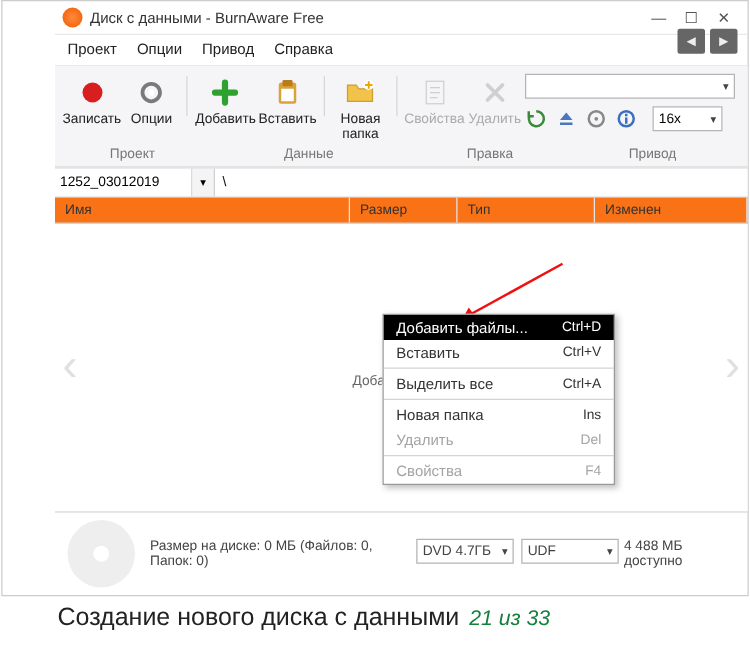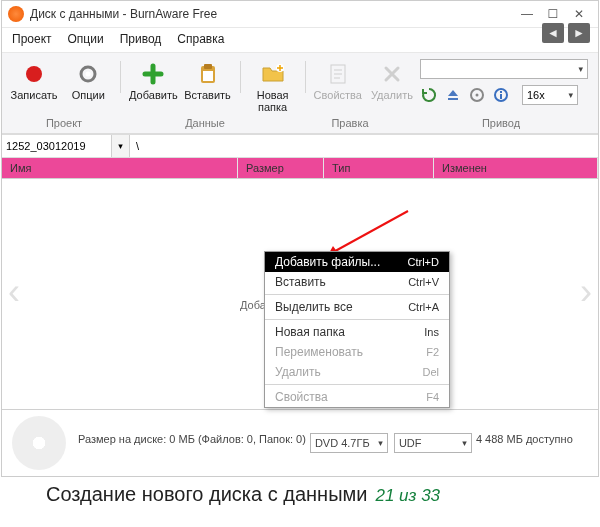--- a/index.html
+++ b/index.html
@@ -1,17 +1,17 @@
 <!DOCTYPE html>
 <html><head>
 <meta charset="utf-8">
 <style>
   * { box-sizing: border-box; margin: 0; padding: 0; }
   body { font-family: "Segoe UI", Tahoma, sans-serif; font-size: 12px; background: #fff; width: 600px; }
-  .window { border: 1px solid #ccc; width: 598px; margin: 0 auto; background: #fff; position: relative; }
+  .window { border: 1px solid #ccc; width: 598px; margin: 0 auto; background: #fff; position: relative; padding-left: 42px; }
   .titlebar { display: flex; align-items: center; padding: 4px 6px; border-bottom: 1px solid #e8e8e8; }
   .titlebar .app-icon { width: 16px; height: 16px; border-radius: 50%; background: radial-gradient(#ff8a3c,#f05a00); margin-right: 6px; }
   .titlebar .title { flex: 1; font-size: 12px; color: #333; }
   .win-btn { width: 26px; height: 18px; display: flex; align-items: center; justify-content: center; color: #555; }
   .menubar { display: flex; gap: 12px; padding: 2px 8px 4px; font-size: 12px; color: #222; border-bottom: 1px solid #e8e8e8; }
   .menubar span { padding: 2px 2px; }
   .nav-btns { position: absolute; top: 22px; right: 8px; display: flex; gap: 4px; }
   .nav-btns .nb { width: 22px; height: 20px; background: #666; display: flex; align-items: center; justify-content: center; color: #eee; border-radius: 2px; }
   .toolbar-wrap { background: #f5f5f7; border-bottom: 1px solid #dcdcdc; padding: 6px 6px 0; }
   .toolbar { display: flex; align-items: flex-start; gap: 2px; }
@@ -23,21 +23,21 @@
   .combo, .input-like { border: 1px solid #b4b4b4; background: #fff; height: 20px; font-size: 11px; display: flex; align-items: center; padding: 0 4px; }
   .combo .arw { margin-left: auto; font-size: 9px; color: #444; }
   .mini-row { display: flex; gap: 6px; align-items: center; }
   .mini-ic { width: 18px; height: 18px; display: flex; align-items: center; justify-content: center; }
   .group-labels { display: flex; font-size: 11px; color: #777; padding: 2px 0 4px; }
   .group-labels span { text-align: center; }
   .pathrow { display: flex; border-top: 1px solid #dcdcdc; border-bottom: 1px solid #dcdcdc; }
   .pathrow .input-like { border: none; border-right: 1px solid #d0d0d0; flex: 0 0 110px; height: 22px; }
   .pathrow .arwcell { width: 18px; display: flex; align-items: center; justify-content: center; border-right: 1px solid #d0d0d0; background: #f4f4f4; font-size: 9px; }
   .pathrow .path { flex: 1; height: 22px; background: #fff; border: none; padding: 0 6px; }
-  .columns { display: flex; border-bottom: 1px solid #d0d0d0; background: #ec4899; }
+  .columns { display: flex; border-bottom: 1px solid #d0d0d0; background: #f97316; }
   .columns .col { padding: 4px 8px; font-size: 11px; color: #333; border-right: 1px solid #e4e4e4; }
   .content { height: 230px; position: relative; background: #fff; }
   .hint { position: absolute; top: 120px; left: 238px; font-size: 11px; color: #666; }
   .chevron { position: absolute; top: 92px; font-size: 36px; color: #e0e0e0; user-select: none; }
   .chevron.left { left: 6px; }
   .chevron.right { right: 6px; }
   .arrow-line { position: absolute; top: 30px; left: 320px; width: 90px; height: 50px; pointer-events: none; }
   .ctxmenu { position: absolute; top: 72px; left: 262px; width: 186px; background: #fff; border: 1px solid #9a9a9a; box-shadow: 2px 2px 5px rgba(0,0,0,.25); font-size: 12px; }
   .ctxmenu .row { display: flex; align-items: center; padding: 3px 10px; color: #333; }
   .ctxmenu .row.disabled { color: #a4a4a4; }
@@ -232,24 +232,20 @@
       <div class="row">
         <span>Выделить все</span>
           <span class="k">Ctrl+A</span>
       </div>
       <hr>
       <div class="row">
         <span>Новая папка</span>
           <span class="k">Ins</span>
       </div>
       <div class="row disabled">
-        <span>Переименовать</span>
-          <span class="k">F2</span>
-      </div>
-      <div class="row disabled">
         <span>Удалить</span>
           <span class="k">Del</span>
       </div>
       <hr>
       <div class="row disabled">
         <span>Свойства</span>
           <span class="k">F4</span>
       </div>
     </div>
   </div>

